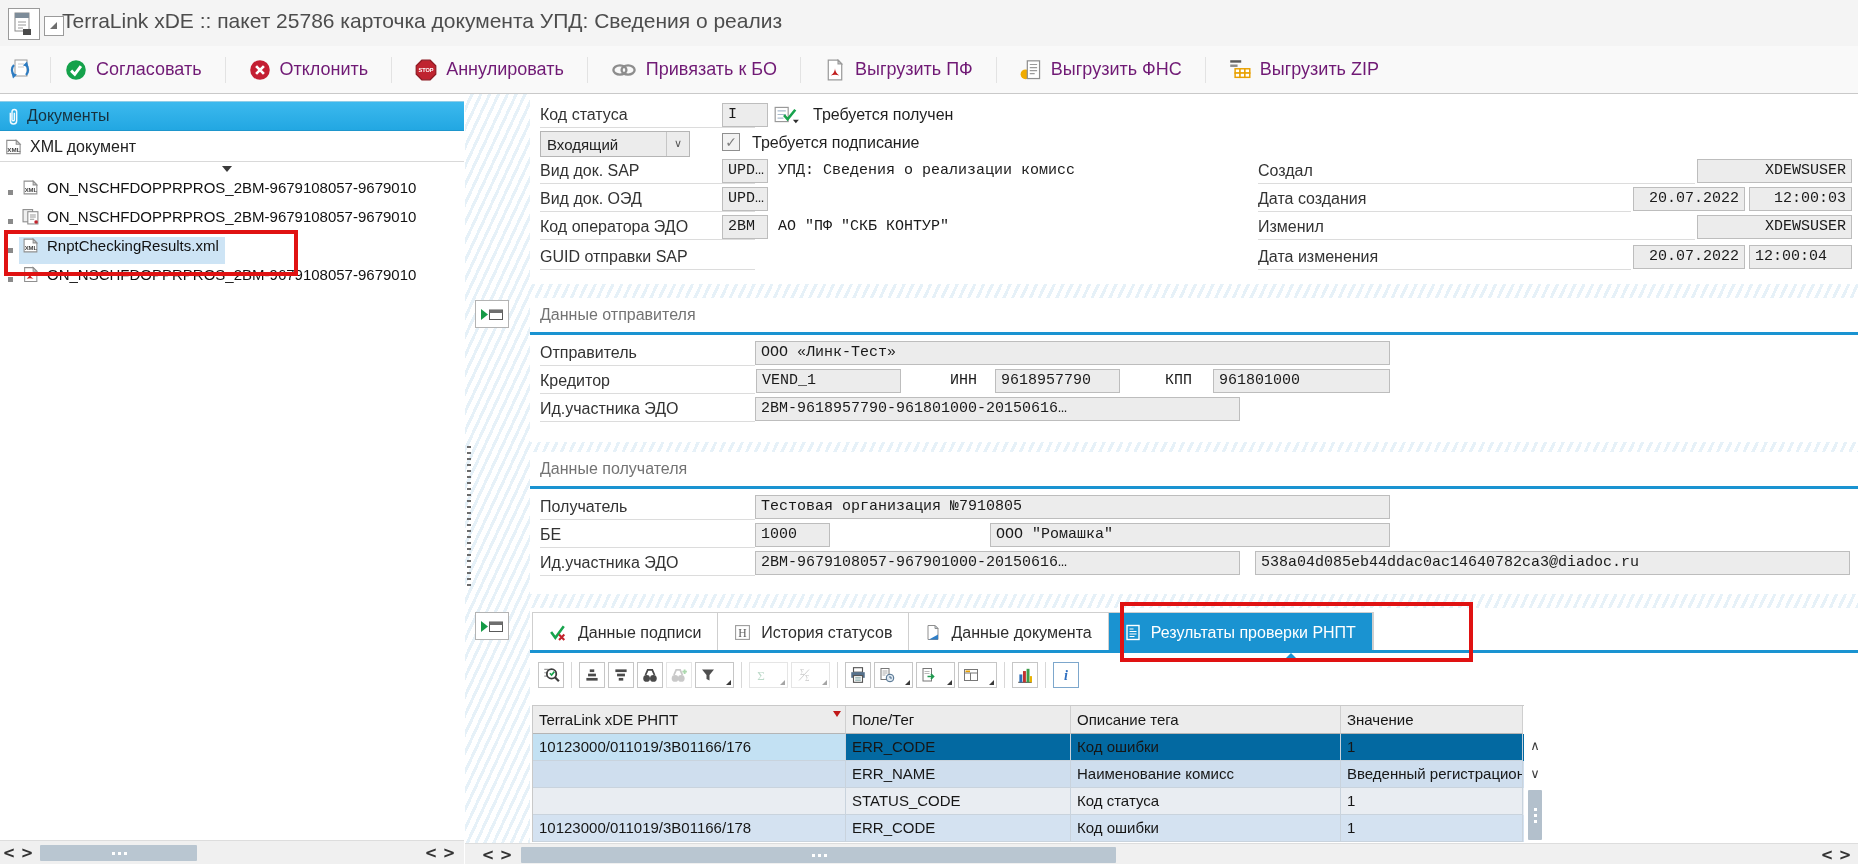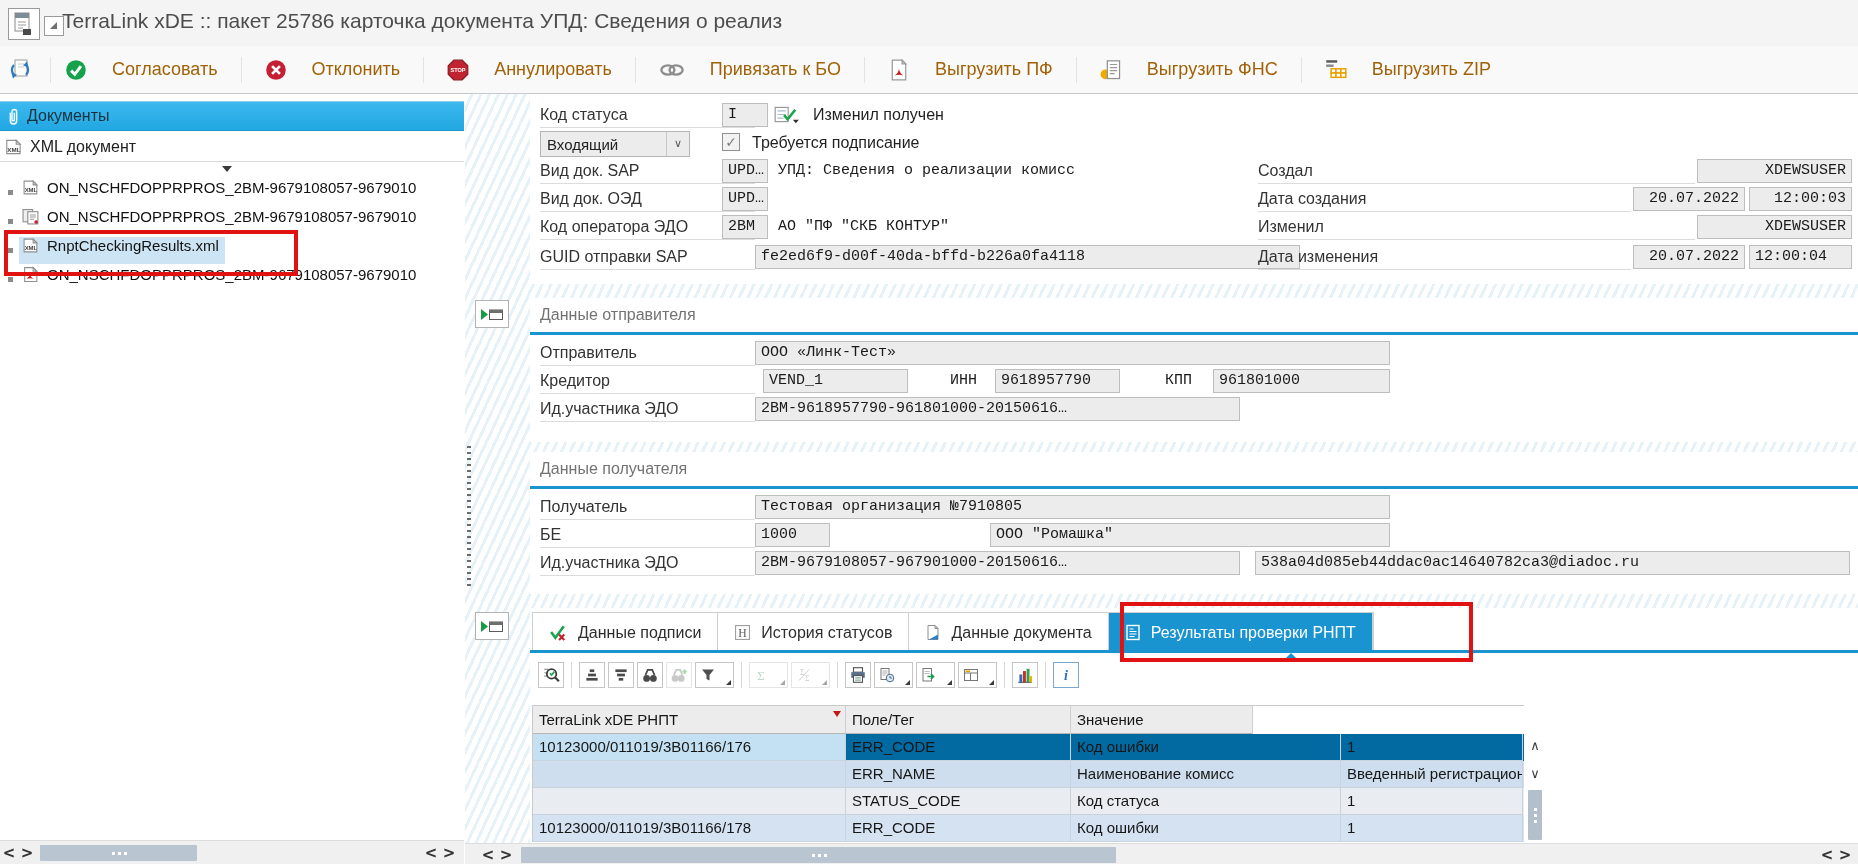--- a/index.html
+++ b/index.html
@@ -5,21 +5,21 @@
   html,body{margin:0;padding:0}
   body{width:1858px;height:864px;position:relative;font-family:"Liberation Sans",sans-serif;background:#fff;overflow:hidden;-webkit-font-smoothing:antialiased}
   .a{position:absolute}
   svg{display:block}
   
   .titlebar{left:0;top:0;width:1858px;height:46px;background:#f4f4f4;border-bottom:1px solid #d7d7d7}
   .title-text{left:62px;top:9px;font-size:21px;color:#4d4d4d;white-space:nowrap}
   .winbox{border:1px solid #9a9a9a;background:#fff}
   
   .toolbar{left:0;top:46px;width:1858px;height:48px;background:#f9f9f9;border-bottom:1px solid #c9c9c9;display:flex;align-items:center;padding-left:8px;box-sizing:border-box}
-  .tb-btn{display:flex;align-items:center;gap:25px;font-size:18px;color:#a16207;margin-right:23px;white-space:nowrap;cursor:default}
+  .tb-btn{display:flex;align-items:center;gap:9px;font-size:18px;color:#701a75;margin-right:23px;white-space:nowrap;cursor:default}
   .tb-sep{width:1px;height:26px;background:#e3e3e3;margin-right:23px}
   
   .sidebar{left:0;top:94px;width:465px;height:770px;background:#fff;border-right:1px solid #c9c9c9;overflow:hidden}
   .sb-header{left:0;top:7px;width:464px;height:30px;background:linear-gradient(#3cb9ee,#22a7e2);border-top:1px solid #8fcde8;border-bottom:1px solid #1e96cc;display:flex;align-items:center;gap:6px;padding-left:6px;box-sizing:border-box;font-size:16px;color:#17313e}
   .sb-root{left:0;top:38px;width:464px;height:30px;display:flex;align-items:center;gap:6px;padding-left:4px;box-sizing:border-box;font-size:16px;color:#222;border-bottom:1px solid #d9d9d9}
   .sb-collapse{left:222px;top:72px;width:0;height:0;border-left:5px solid transparent;border-right:5px solid transparent;border-top:6px solid #3a3a3a}
   .sb-item{left:0;width:464px;height:29px;display:flex;align-items:center;padding-left:8px;box-sizing:border-box;white-space:nowrap;overflow:hidden}
   .sb-bullet{width:5px;height:5px;background:#8a8a8a;margin-right:6px;flex:none}
   .sb-hl{display:flex;align-items:flex-start;gap:6px;height:27px;padding:0 6px 0 2px;font-size:15px;color:#111}
   .sb-item.sel .sb-hl{background:#cde4f5}
@@ -282,42 +282,41 @@
     <div class="a lb" style="left:10px;top:8px;width:215px">Код статуса</div>
     <div class="a vb" style="left:192px;top:9px;width:46px">I</div>
     <div class="a" style="left:244px;top:11px">
       <svg width="26" height="19" viewBox="0 0 22 16">
           <rect x="1" y="2" width="11" height="12" fill="#fff" stroke="#999"></rect>
           <path d="M3 5h7M3 8h7M3 11h5" stroke="#a9bccd"></path>
           <path d="M8.5 8.5 l3 3.5 L18 4" stroke="#18a34d" stroke-width="2.2" fill="none"></path>
           <polygon points="16,12.5 21,12.5 18.5,15.5" fill="#2e2e2e"></polygon>
         </svg>
     </div>
-    <div class="a ptxt" style="left:283px;top:9px">Изменил получен</div>
+    <div class="a ptxt" style="left:283px;top:9px">Требуется получен</div>
 
     <div class="a ddown" style="left:10px;top:37px;width:150px">
       <span>Входящий</span>
       <span class="chev">∨</span>
     </div>
     <div class="a cbx" style="left:192px;top:39px">✓</div>
     <div class="a ptxt" style="left:222px;top:37px">Требуется подписание</div>
 
     <div class="a lb" style="left:10px;top:64px;width:215px">Вид док. SAP</div>
     <div class="a vb" style="left:192px;top:65px;width:46px">UPD…</div>
     <div class="a mtxt" style="left:248px;top:65px">УПД: Сведения о реализации комисс</div>
 
     <div class="a lb" style="left:10px;top:92px;width:215px">Вид док. ОЭД</div>
     <div class="a vb" style="left:192px;top:93px;width:46px">UPD…</div>
 
     <div class="a lb" style="left:10px;top:120px;width:215px">Код оператора ЭДО</div>
     <div class="a vb" style="left:192px;top:121px;width:46px">2BM</div>
     <div class="a mtxt" style="left:248px;top:121px">АО "ПФ "СКБ КОНТУР"</div>
 
     <div class="a lb" style="left:10px;top:150px;width:215px">GUID отправки SAP</div>
-    <div class="a vb" style="left:225px;top:151px;width:545px">fe2ed6f9-d00f-40da-bffd-b226a0fa4118</div>
 
     <div class="a lb" style="left:728px;top:64px;width:437px">Создал</div>
     <div class="a vb" style="left:1167px;top:65px;width:155px;text-align:right">XDEWSUSER</div>
     <div class="a lb" style="left:728px;top:92px;width:373px">Дата создания</div>
     <div class="a vb" style="left:1103px;top:93px;width:112px;text-align:right">20.07.2022</div>
     <div class="a vb" style="left:1219px;top:93px;width:103px;text-align:right">12:00:03</div>
     <div class="a lb" style="left:728px;top:120px;width:437px">Изменил</div>
     <div class="a vb" style="left:1167px;top:121px;width:155px;text-align:right">XDEWSUSER</div>
     <div class="a lb" style="left:728px;top:150px;width:373px">Дата изменения</div>
     <div class="a vb" style="left:1103px;top:151px;width:112px;text-align:right">20.07.2022</div>
@@ -330,21 +329,21 @@
         <rect x="9.5" y="4" width="13" height="9.5" fill="#fff" stroke="#5a5a5a"></rect>
         <rect x="9.5" y="4" width="13" height="3" fill="#6e6e6e"></rect>
       </svg>
   </div>
   <div class="a card" style="left:65px;top:204px;width:1328px;height:144px">
     <div class="a sec-title" style="left:10px;top:8px">Данные отправителя</div>
     <div class="a blue-rule" style="left:0;top:34px;width:1328px"></div>
     <div class="a lb" style="left:10px;top:42px;width:215px">Отправитель</div>
     <div class="a vb" style="left:225px;top:43px;width:635px">ООО «Линк-Тест»</div>
     <div class="a lb" style="left:10px;top:70px;width:215px">Кредитор</div>
-    <div class="a vb" style="left:233px;top:71px;width:145px">VEND_1</div>
+    <div class="a vb" style="left:226px;top:71px;width:145px">VEND_1</div>
     <div class="a mtxt" style="left:420px;top:71px">ИНН</div>
     <div class="a vb" style="left:465px;top:71px;width:125px">9618957790</div>
     <div class="a mtxt" style="left:635px;top:71px">КПП</div>
     <div class="a vb" style="left:683px;top:71px;width:177px">961801000</div>
     <div class="a lb" style="left:10px;top:98px;width:215px">Ид.участника ЭДО</div>
     <div class="a vb" style="left:225px;top:99px;width:485px">2BM-9618957790-961801000-20150616…</div>
   </div>
 
   <div class="a card" style="left:65px;top:358px;width:1328px;height:142px">
     <div class="a sec-title" style="left:10px;top:8px">Данные получателя</div>
@@ -522,20 +521,21 @@
           <svg width="18" height="18" viewBox="0 0 16 16">
             <text x="8" y="12.5" font-size="12.5" text-anchor="middle" fill="#2e6fc0" font-family="Liberation Serif,serif" font-style="italic" font-weight="bold">i</text>
           </svg>
         </div>
     </div>
 
     <div class="a grid" style="left:2px;top:97px;width:991px">
       <div class="trow">
         <div class="tc th c1"><span>TerraLink xDE РНПТ</span><span class="sortmark"></span></div>
         <div class="tc th c2">Поле/Тег</div>
+        <div class="tc th c3">Описание тега</div>
         <div class="tc th c4">Значение</div>
       </div>
       <div class="trow r0">
         <div class="tc c1 selcell">10123000/011019/3B01166/176</div>
         <div class="tc c2">ERR_CODE</div>
         <div class="tc c3">Код ошибки</div>
         <div class="tc c4">1</div>
       </div>
       <div class="trow r1">
         <div class="tc c1"></div>

